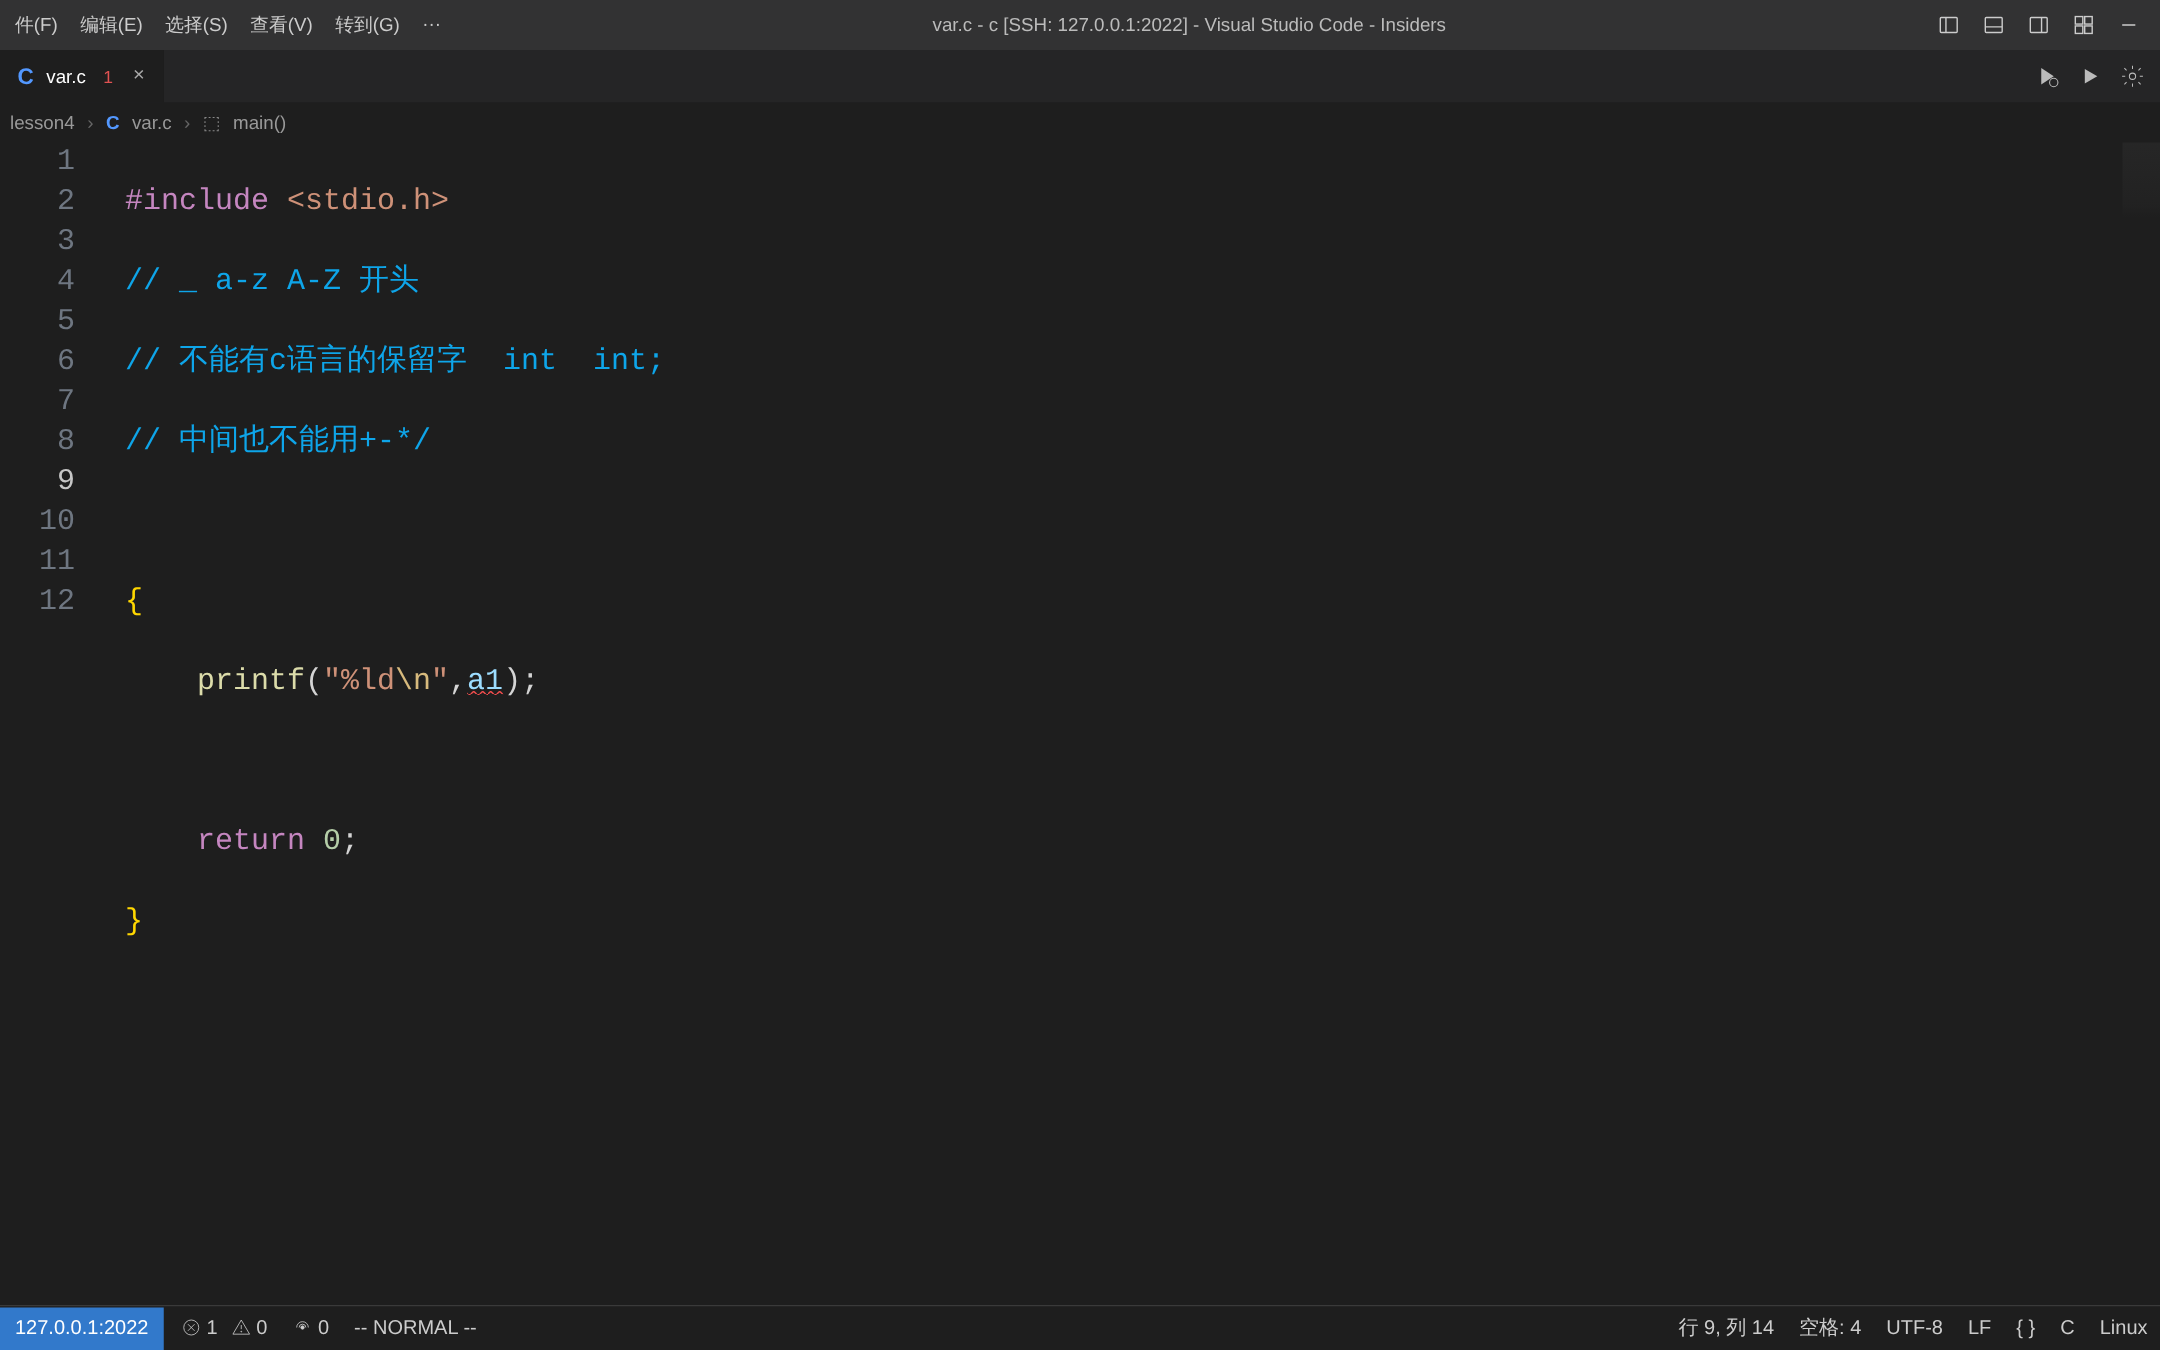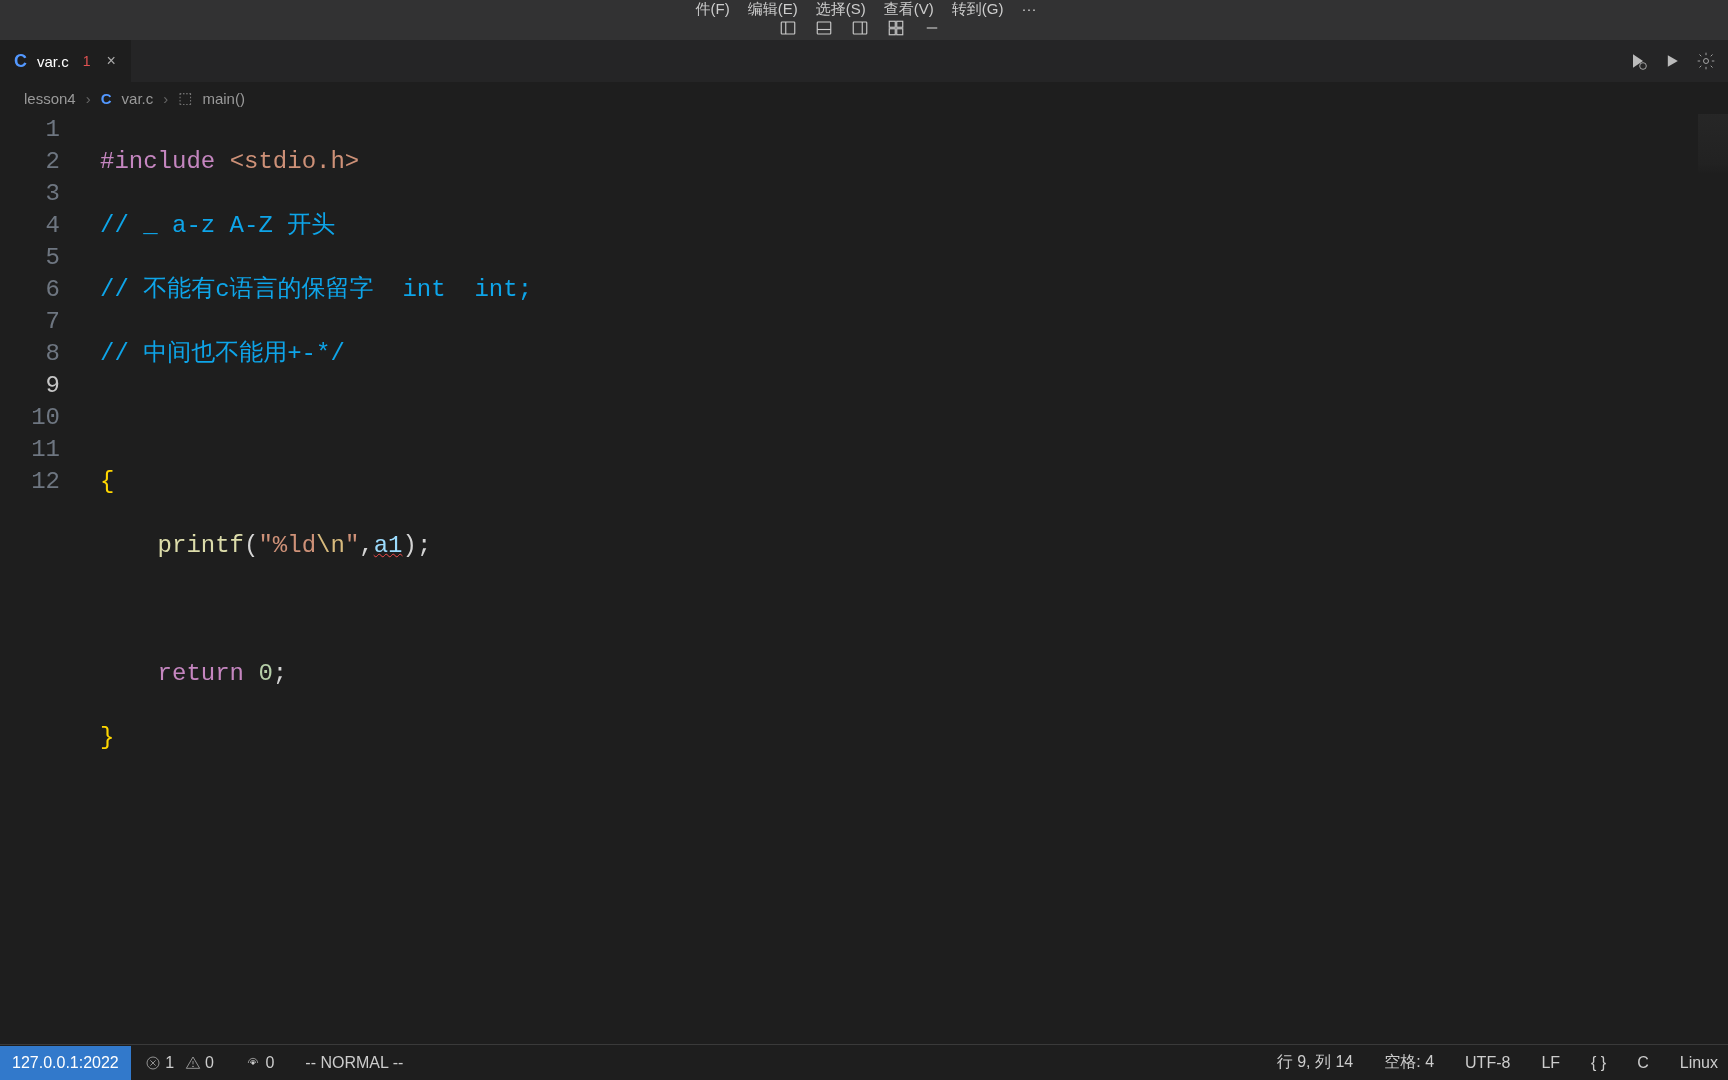--- a/index.html
+++ b/index.html
@@ -17,21 +17,20 @@
 
 
 .titlebar {
   height: 40px;
   background: #323233;
   display: flex;
   align-items: center;
   padding: 0 8px;
   font-size: 15px;
   color: #cccccc;
-  flex-direction: column;
 }
 .menubar { display: flex; gap: 18px; padding-left: 4px; }
 .menubar span { cursor: pointer; }
 .title-center { flex: 1; text-align: center; color: #bbb; }
 .title-right { display: flex; gap: 18px; align-items: center; padding-right: 8px; }
 .title-right svg { width: 18px; height: 18px; stroke: #ccc; fill: none; stroke-width: 1.5; }
 
 
 .tabbar {
   height: 42px;
@@ -60,21 +59,21 @@
 .tab .close { color: #aaa; font-size: 16px; margin-left: 6px; cursor: pointer; }
 .tab-actions { display: flex; gap: 14px; padding-right: 12px; align-items: center; }
 .tab-actions svg { width: 20px; height: 20px; stroke: #bbb; fill: none; }
 
 
 .breadcrumb {
   height: 32px;
   background: #1e1e1e;
   display: flex;
   align-items: center;
-  padding-left: 24px;
+  padding-left: 8px;
   gap: 10px;
   font-size: 15px;
   color: #999;
 }
 .breadcrumb .sep { color: #666; }
 .breadcrumb .c-icon { color: #5398ff; font-weight: bold; }
 .breadcrumb .cube-icon { color: #888; }
 
 
 .editor {
@@ -144,36 +143,37 @@
 .statusbar .remote {
   background: #3279cb;
   color: #fff;
   padding: 0 12px;
   height: 34px;
   display: flex;
   align-items: center;
   margin-left: -10px;
   margin-right: 14px;
 }
-.statusbar .group { display: flex; align-items: center; gap: 31px; }
+.statusbar .group { display: flex; align-items: center; gap: 20px; }
 .statusbar .spacer { flex: 1; }
 .statusbar svg { width: 16px; height: 16px; stroke: #ccc; fill: none; vertical-align: middle; }
 </style>
 </head>
 <body>
 
 <div class="titlebar">
   <div class="menubar">
     <span>件(F)</span>
     <span>编辑(E)</span>
     <span>选择(S)</span>
     <span>查看(V)</span>
     <span>转到(G)</span>
     <span>···</span>
   </div>
+  <div class="title-center">var.c - c [SSH: 127.0.0.1:2022] - Visual Studio Code - Insiders</div>
   <div class="title-right">
     <svg viewBox="0 0 24 24">
         <rect x="3" y="4" width="18" height="16" rx="1"></rect>
         <line x1="9" y1="4" x2="9" y2="20"></line>
       </svg>
     <svg viewBox="0 0 24 24">
         <rect x="3" y="4" width="18" height="16" rx="1"></rect>
         <line x1="3" y1="14" x2="21" y2="14"></line>
       </svg>
     <svg viewBox="0 0 24 24">

